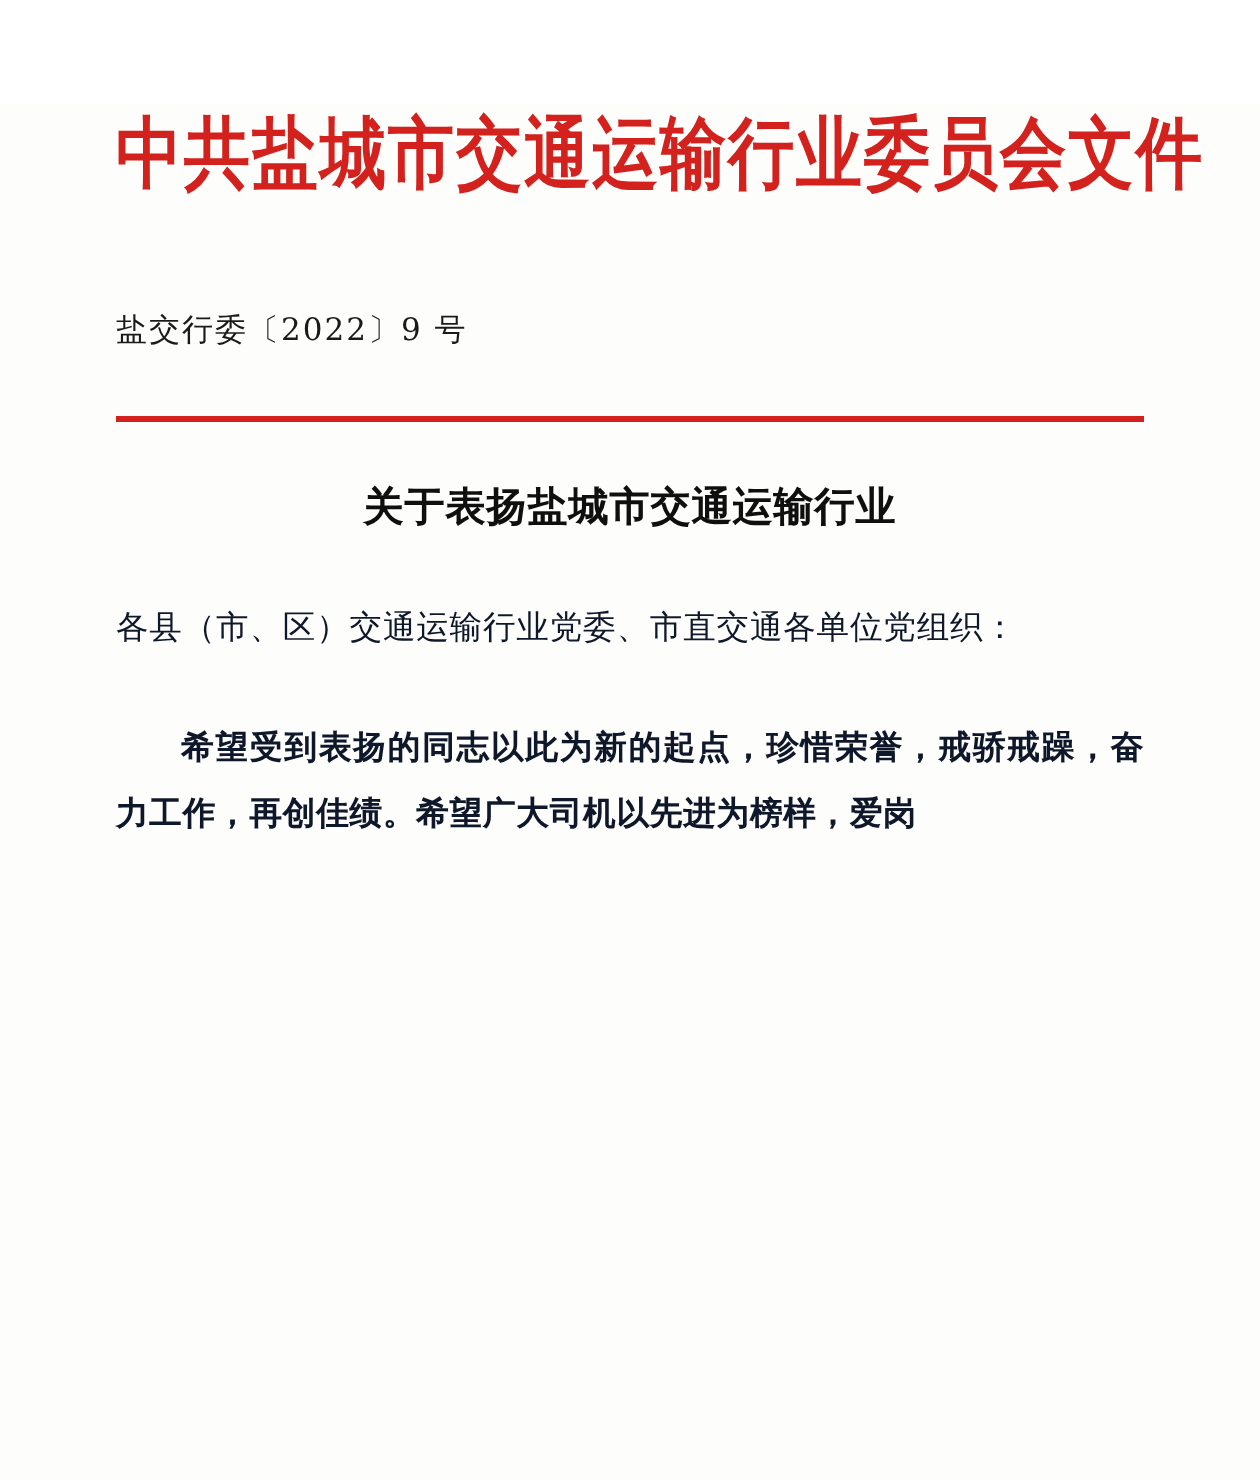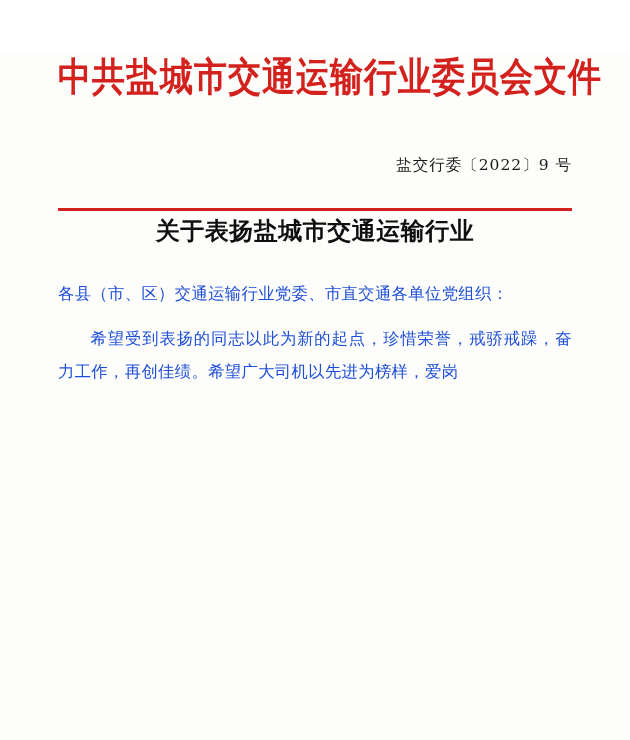--- a/index.html
+++ b/index.html
@@ -30,59 +30,61 @@
     font-weight: bold;
     font-size: 33px;
     letter-spacing: 1px;
     line-height: 1.25;
     white-space: nowrap;
     transform: scaleY(1.18);
     transform-origin: center top;
   }
   .doc-number {
     margin-top: 62px;
-    text-align: right;
+    text-align: left;
     font-size: 15.5px;
     letter-spacing: 1px;
     color: #1a1a1a;
   }
   .red-rule {
     margin-top: 32px;
     height: 2.5px;
     background: #d3211d;
     width: 100%;
   }
   .headline {
+    margin-top: 26px;
     text-align: center;
     font-weight: bold;
-    font-size: 24px;
+    font-size: 20px;
     line-height: 1.65;
     letter-spacing: 0.5px;
     color: #0f0f0f;
   }
   .headline div {
     white-space: nowrap;
   }
   .body-block {
     margin-top: 28px;
     font-size: 16.3px;
     line-height: 2.0;
     letter-spacing: 0.4px;
     text-align: justify;
-    color: #1d4ed8;
+    color: #0f172a;
   }
   .salutation {
     text-indent: 0;
   }
   .para {
     text-indent: 2em;
     margin-top: 2px;
   }
   .para-gap {
-    margin-top: 12px;
+    margin-top: 28px;
+    font-weight: bold;
   }
 </style>
 </head>
 <body>
 
 <div class="page">
 
   <div class="doc-title">中共盐城市交通运输行业委员会文件</div>
 
   <div class="doc-number">盐交行委〔2022〕9 号</div>

